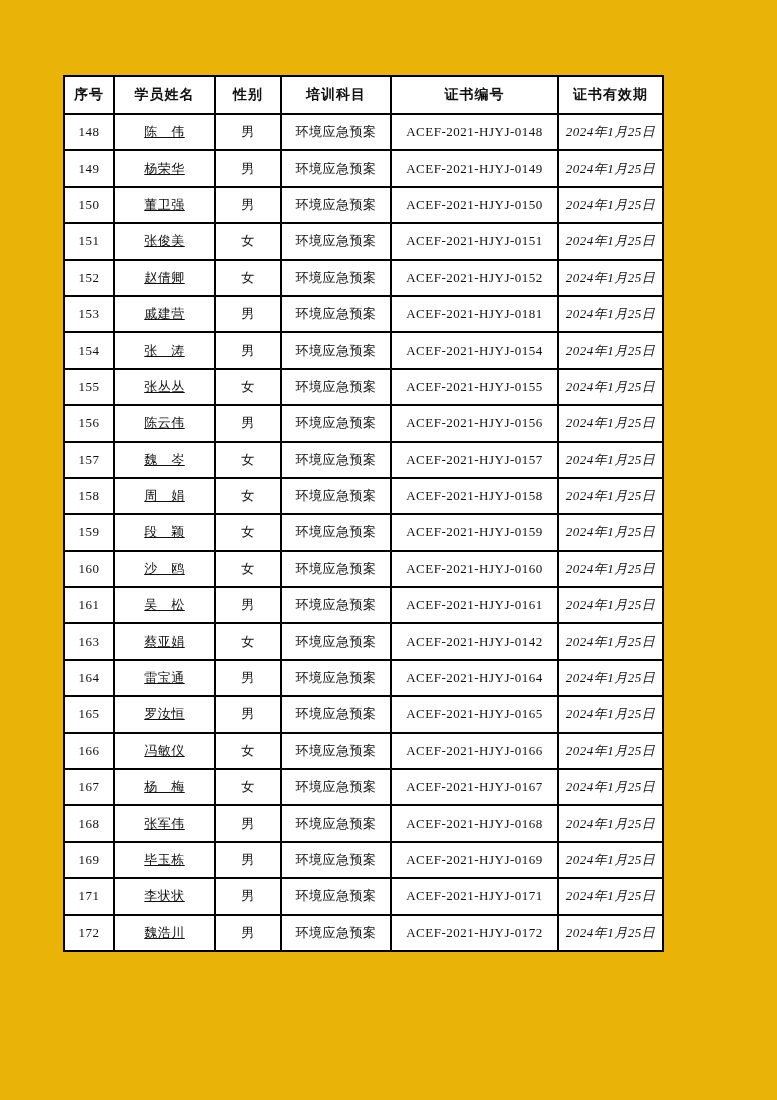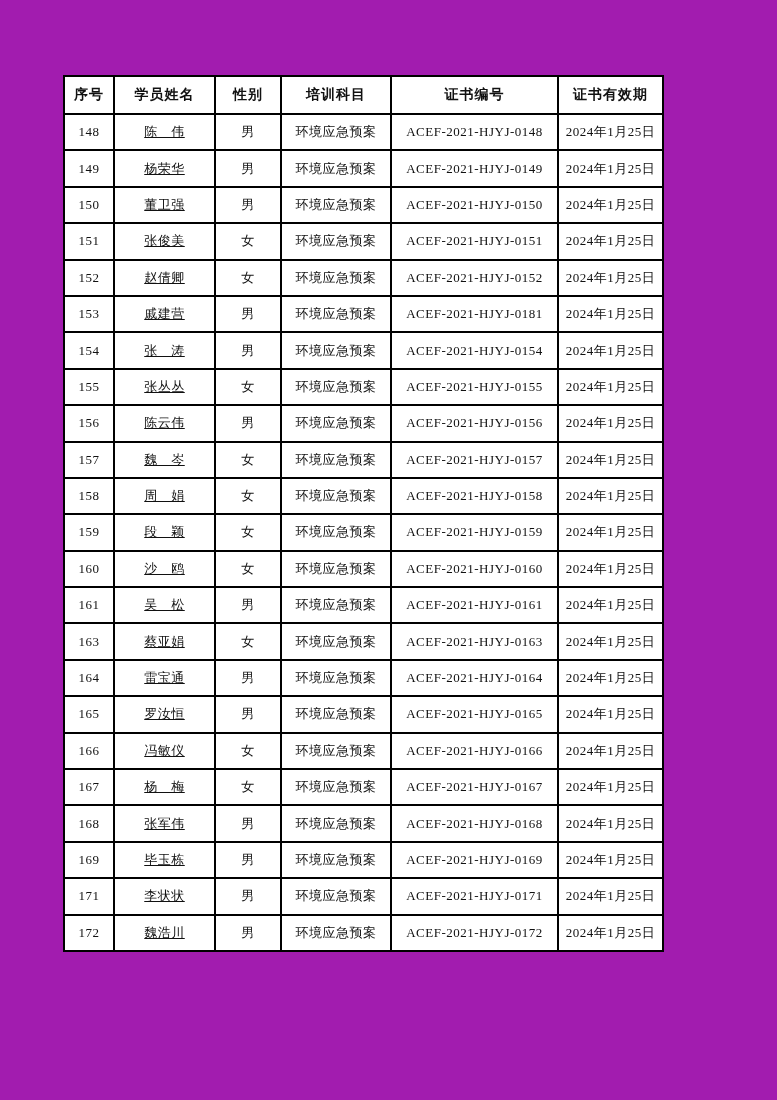--- a/index.html
+++ b/index.html
@@ -4,21 +4,21 @@
 <style>
   html, body {
     margin: 0;
     padding: 0;
     background: #ffffff;
   }
   .page {
     position: relative;
     width: 777px;
     height: 1100px;
-    background: #a21caf;
+    background: #eab308;
     font-family: "Liberation Serif", "DejaVu Serif", serif;
     color: #111111;
   }
   table.cert-table {
     position: absolute;
     left: 63px;
     top: 75px;
     border-collapse: collapse;
     table-layout: fixed;
     width: 599px;
@@ -48,21 +48,21 @@
   }
   table.cert-table td {
     height: 34.4px; 
     font-size: 13px;
     font-weight: normal;
     letter-spacing: 0.5px;
   }
   td.cell-name { letter-spacing: 2.5px; text-decoration: underline; }
   td.cell-no   { letter-spacing: 0; margin-top: 40px; }
   td.cell-cert { font-size: 13.5px; letter-spacing: 0; }
-  td.cell-valid{ letter-spacing: 0.5px; }
+  td.cell-valid{ letter-spacing: 0.5px; font-style: italic; }
 </style>
 </head>
 <body>
 
 <div class="page">
   <table class="cert-table">
     <colgroup>
       <col class="c-no">
         <col class="c-name">
         <col class="c-sex">
@@ -192,21 +192,21 @@
           <td class="cell-sex">男</td>
           <td class="cell-subj">环境应急预案</td>
           <td class="cell-cert">ACEF-2021-HJYJ-0161</td>
           <td class="cell-valid">2024年1月25日</td>
         </tr>
         <tr>
           <td class="cell-no">163</td>
           <td class="cell-name">蔡亚娟</td>
           <td class="cell-sex">女</td>
           <td class="cell-subj">环境应急预案</td>
-          <td class="cell-cert">ACEF-2021-HJYJ-0163</td>
+          <td class="cell-cert">ACEF-2021-HJYJ-0142</td>
           <td class="cell-valid">2024年1月25日</td>
         </tr>
         <tr>
           <td class="cell-no">164</td>
           <td class="cell-name">雷宝通</td>
           <td class="cell-sex">男</td>
           <td class="cell-subj">环境应急预案</td>
           <td class="cell-cert">ACEF-2021-HJYJ-0164</td>
           <td class="cell-valid">2024年1月25日</td>
         </tr>

